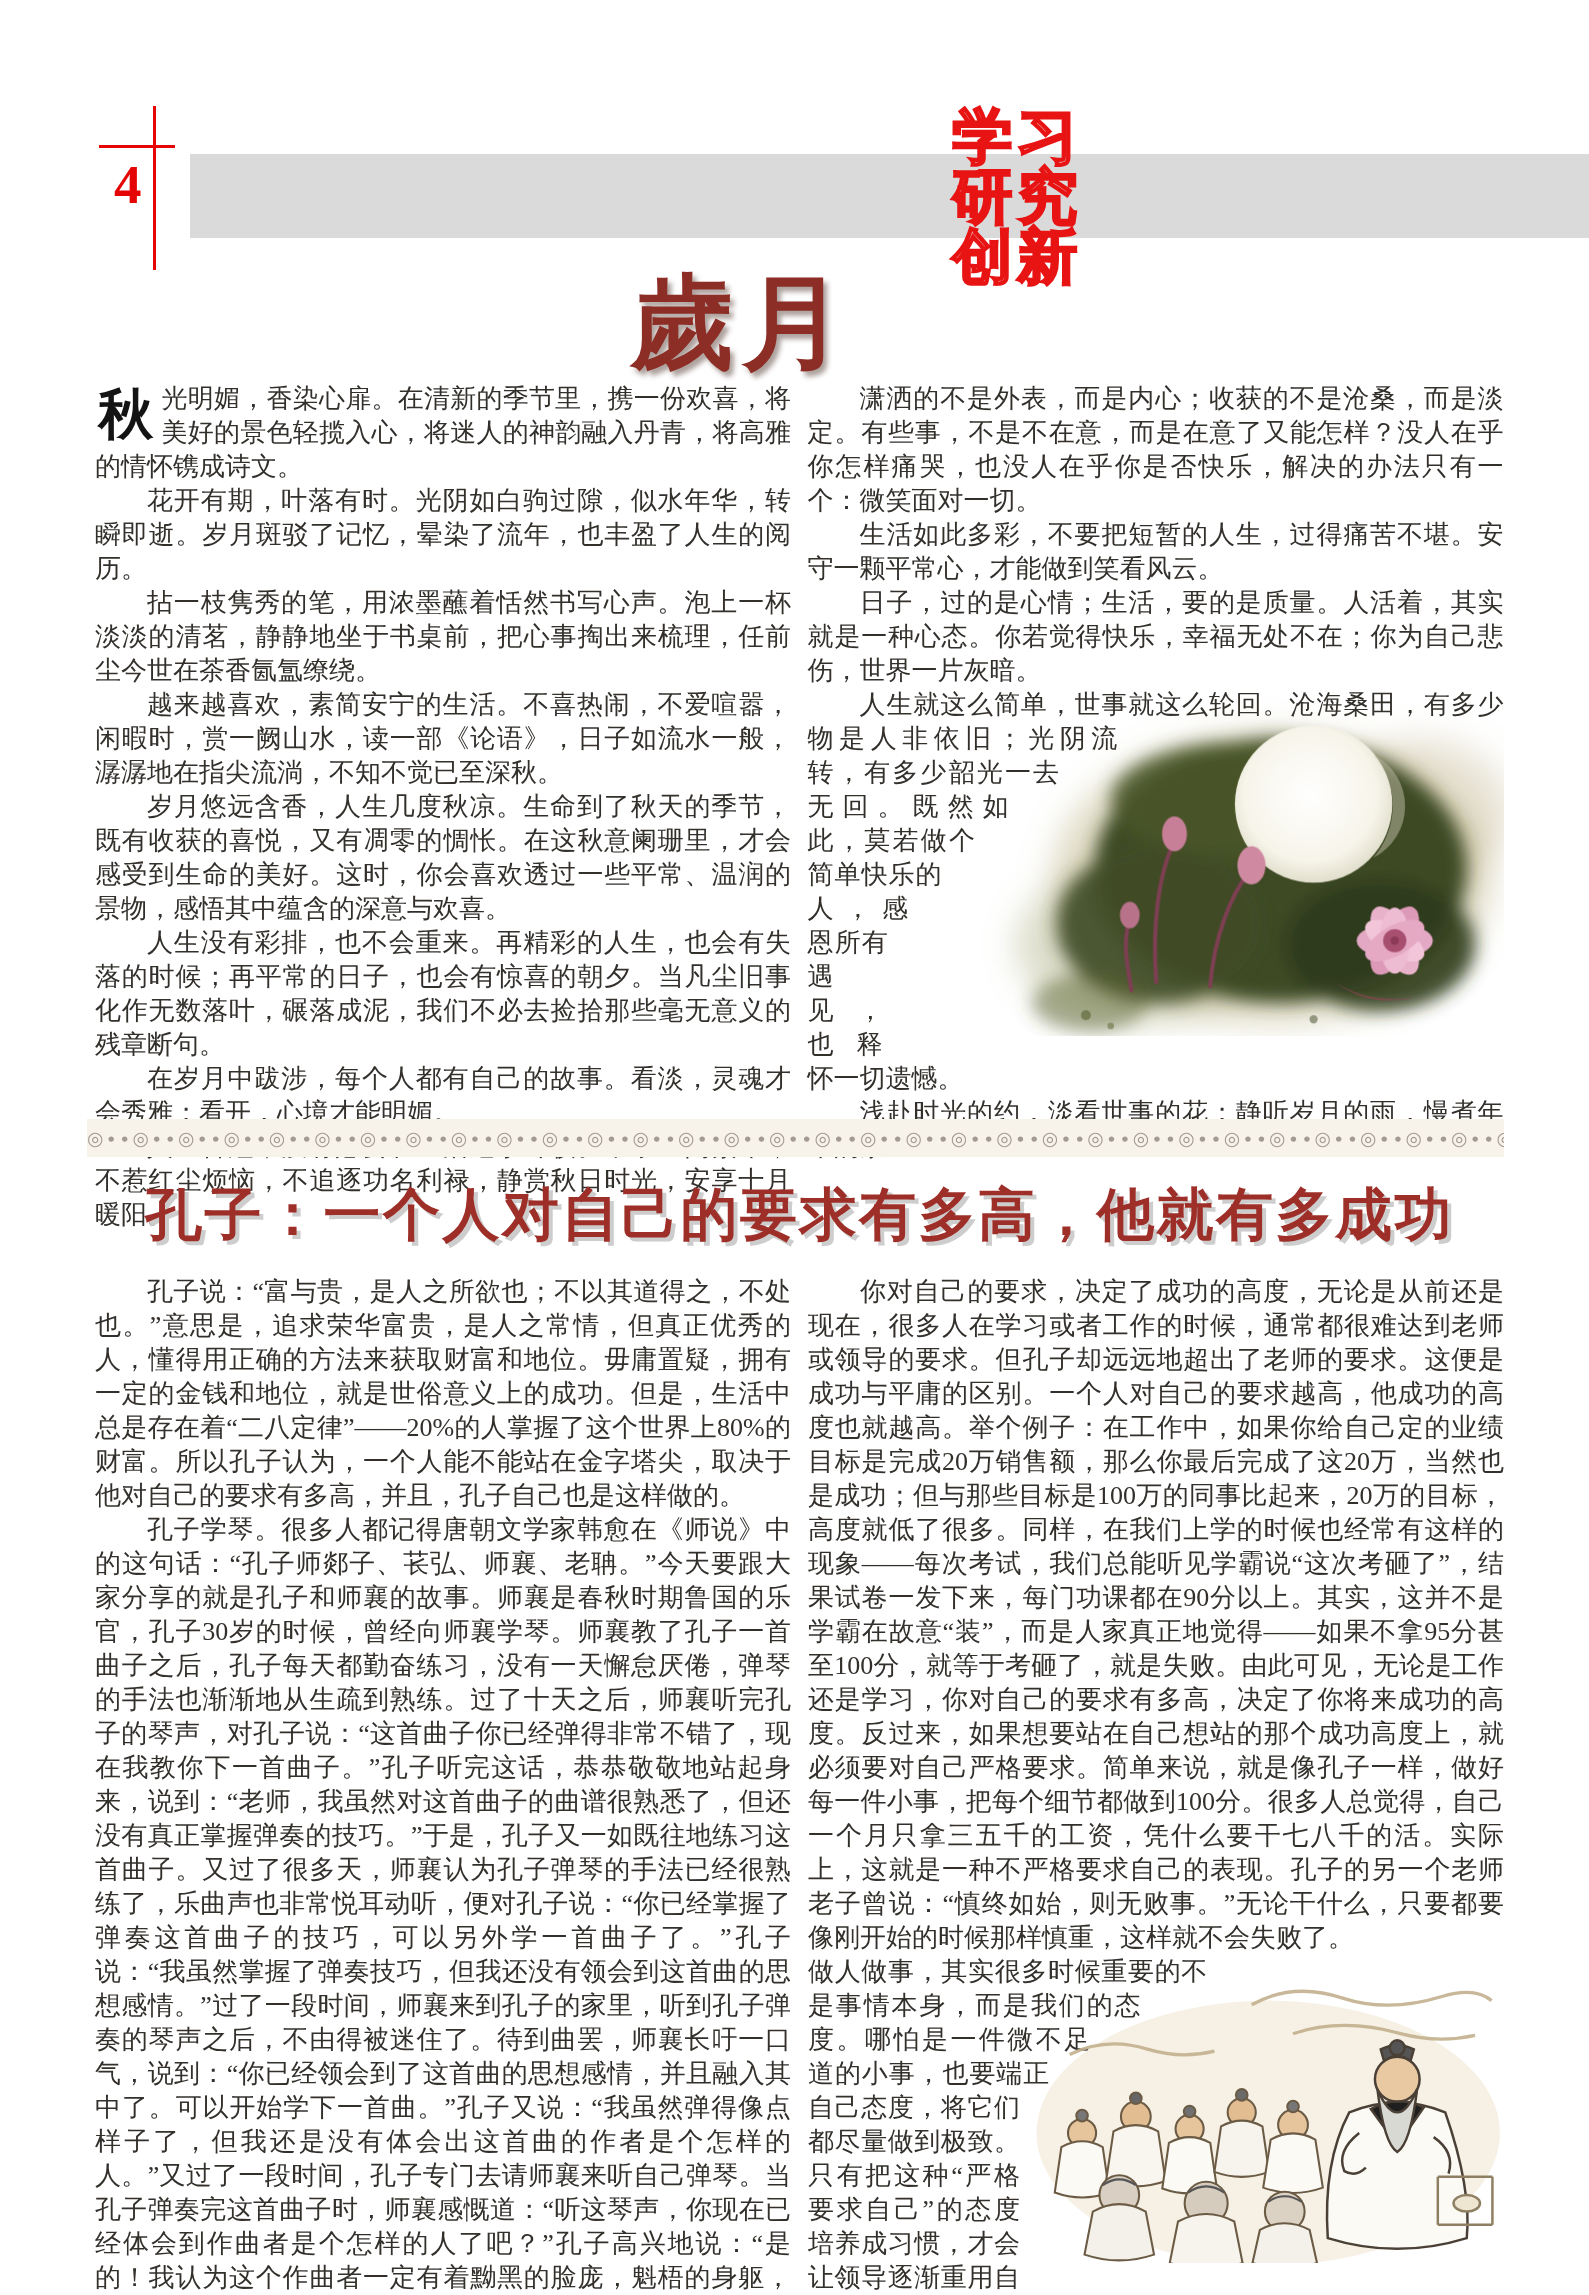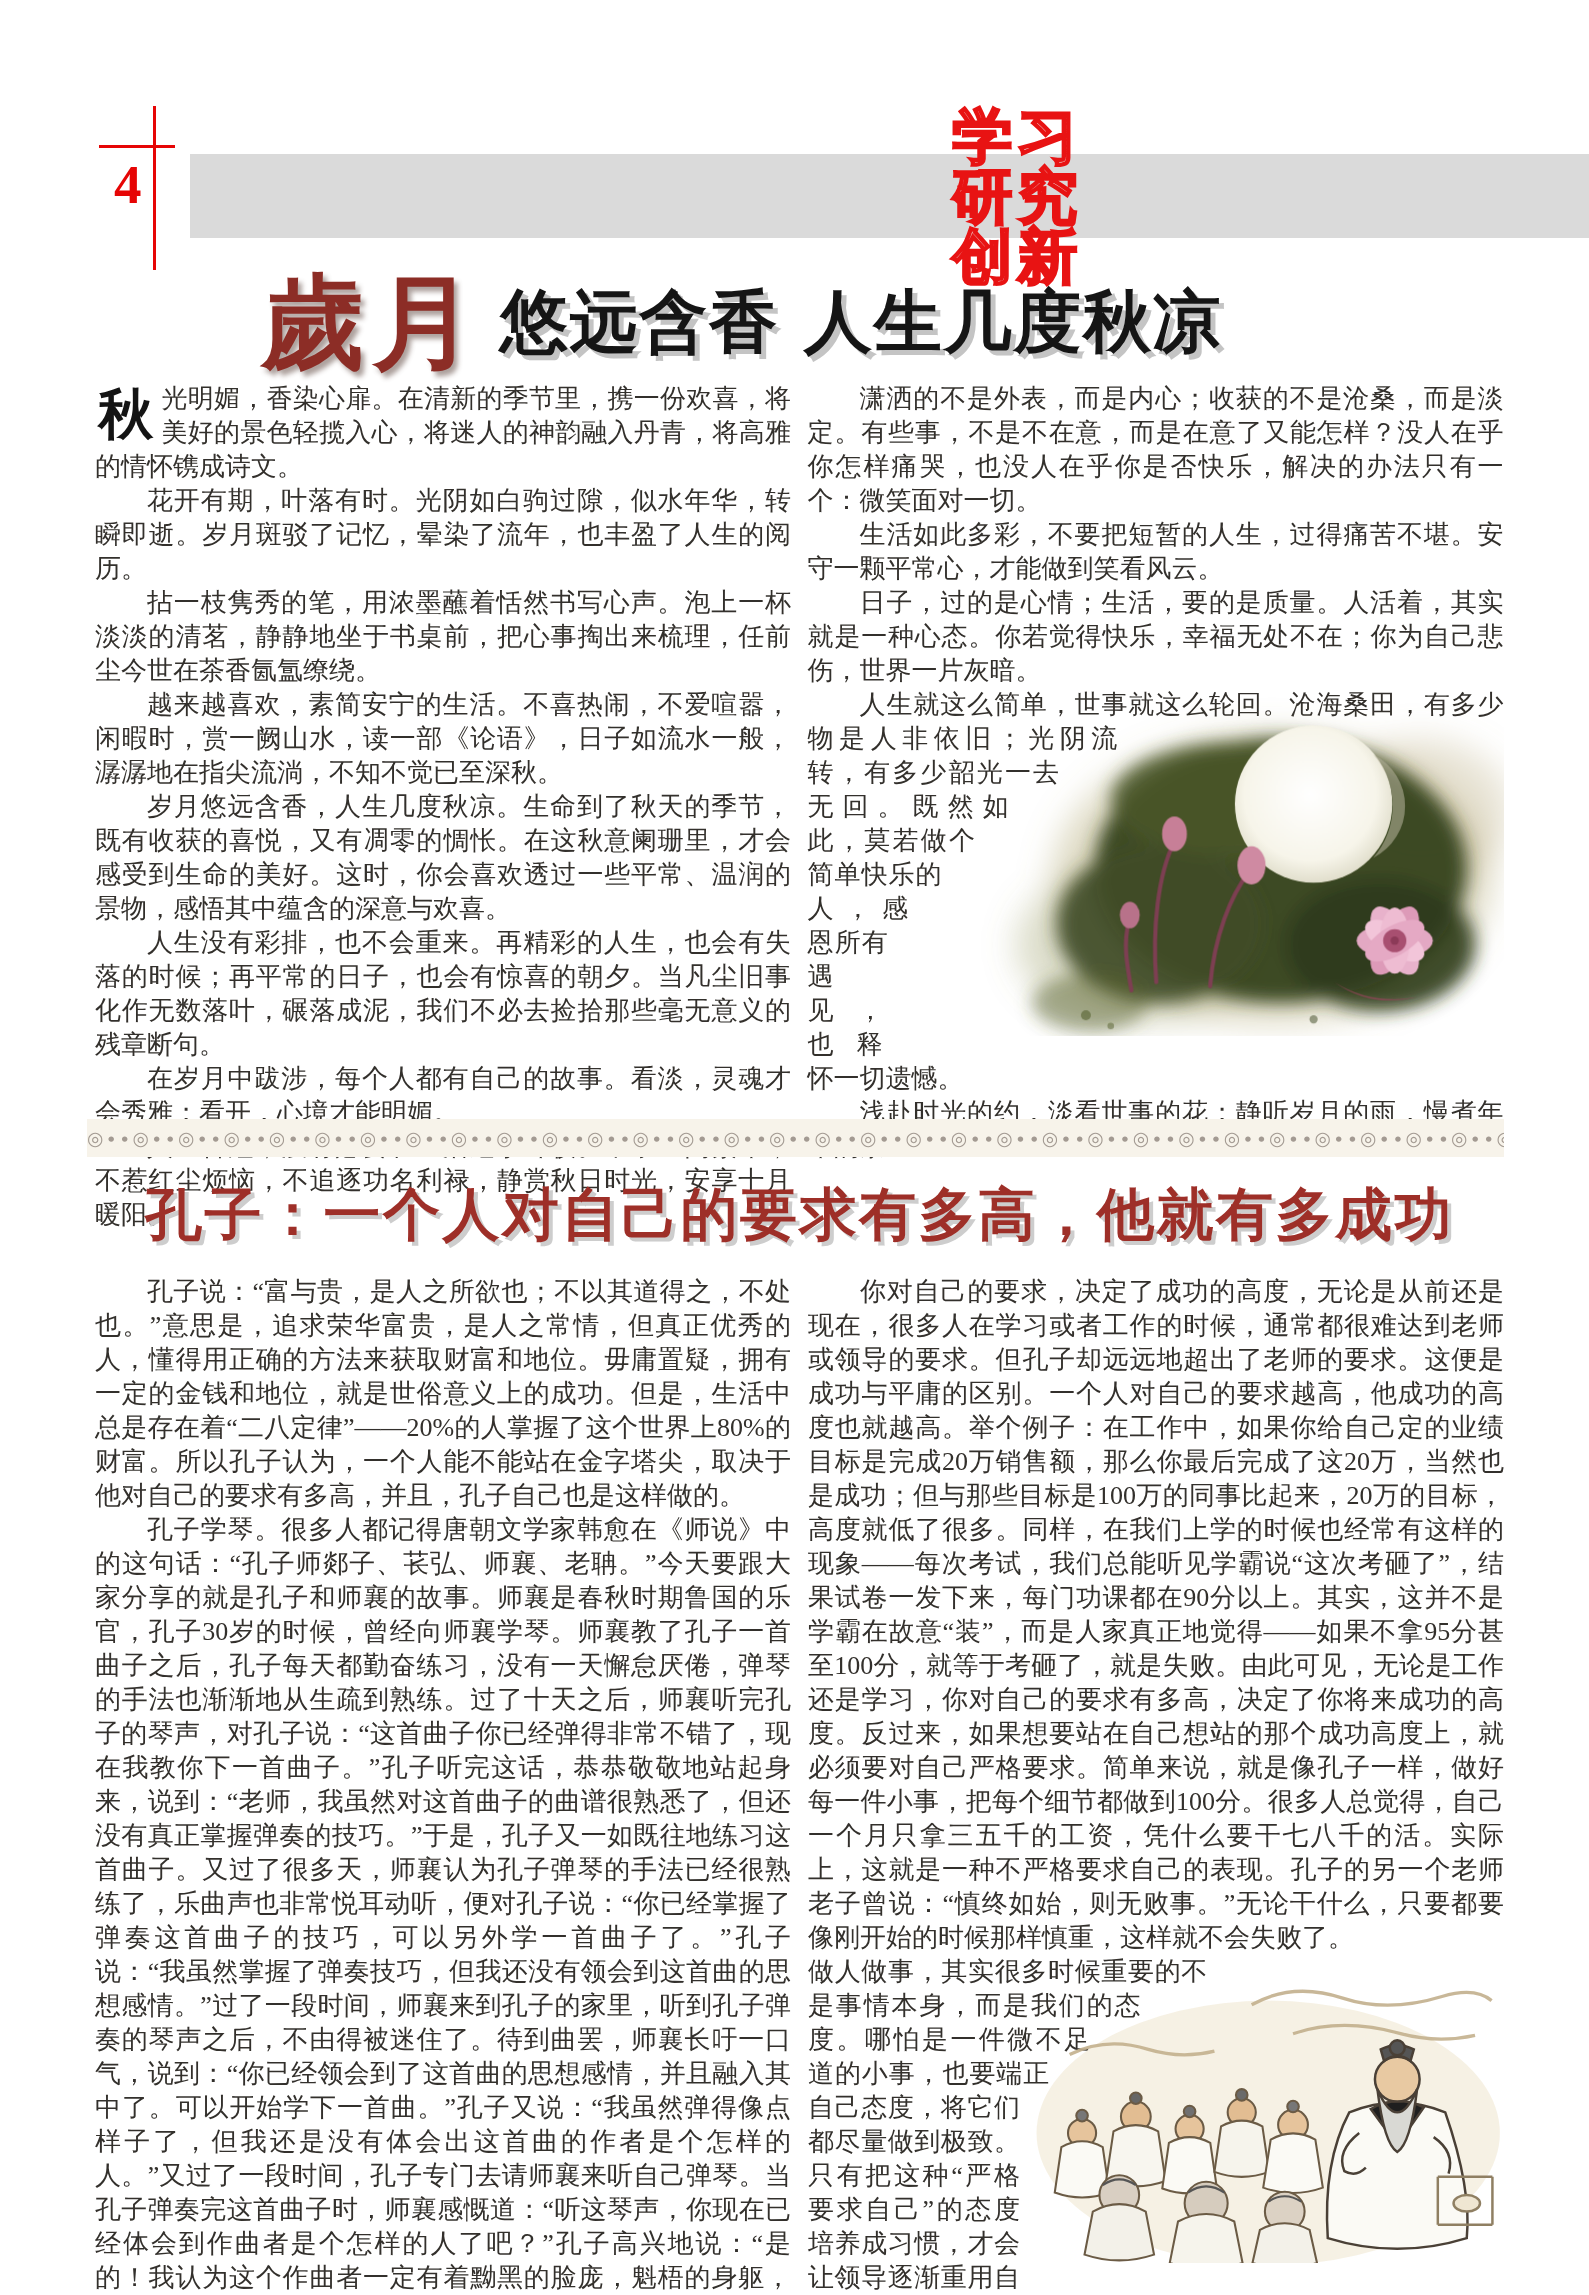--- a/index.html
+++ b/index.html
@@ -68,21 +68,20 @@
   <div class="pagenum">4</div>
 
   <div class="banner">
     <span>学习</span>
     <span>研究</span>
     <span>创新</span>
   </div>
 
   <div class="a1title">
     <span class="calli">歲月</span>
-    <span class="rest">悠远含香 人生几度秋凉</span>
   </div>
 
   <div class="columns" id="a1body">
     <div class="col">
       <p class="body-p no-indent">
         <span class="dropcap">秋</span><span>光明媚，香染心扉。在清新的季节里，携一份欢喜，将美好的景色轻揽入心，将迷人的神韵融入丹青，将高雅的情怀镌成诗文。</span>
       </p>
       <div>
           <p class="body-p">花开有期，叶落有时。光阴如白驹过隙，似水年华，转瞬即逝。岁月斑驳了记忆，晕染了流年，也丰盈了人生的阅历。</p>
           <p class="body-p">拈一枝隽秀的笔，用浓墨蘸着恬然书写心声。泡上一杯淡淡的清茗，静静地坐于书桌前，把心事掏出来梳理，任前尘今世在茶香氤氲缭绕。</p>

